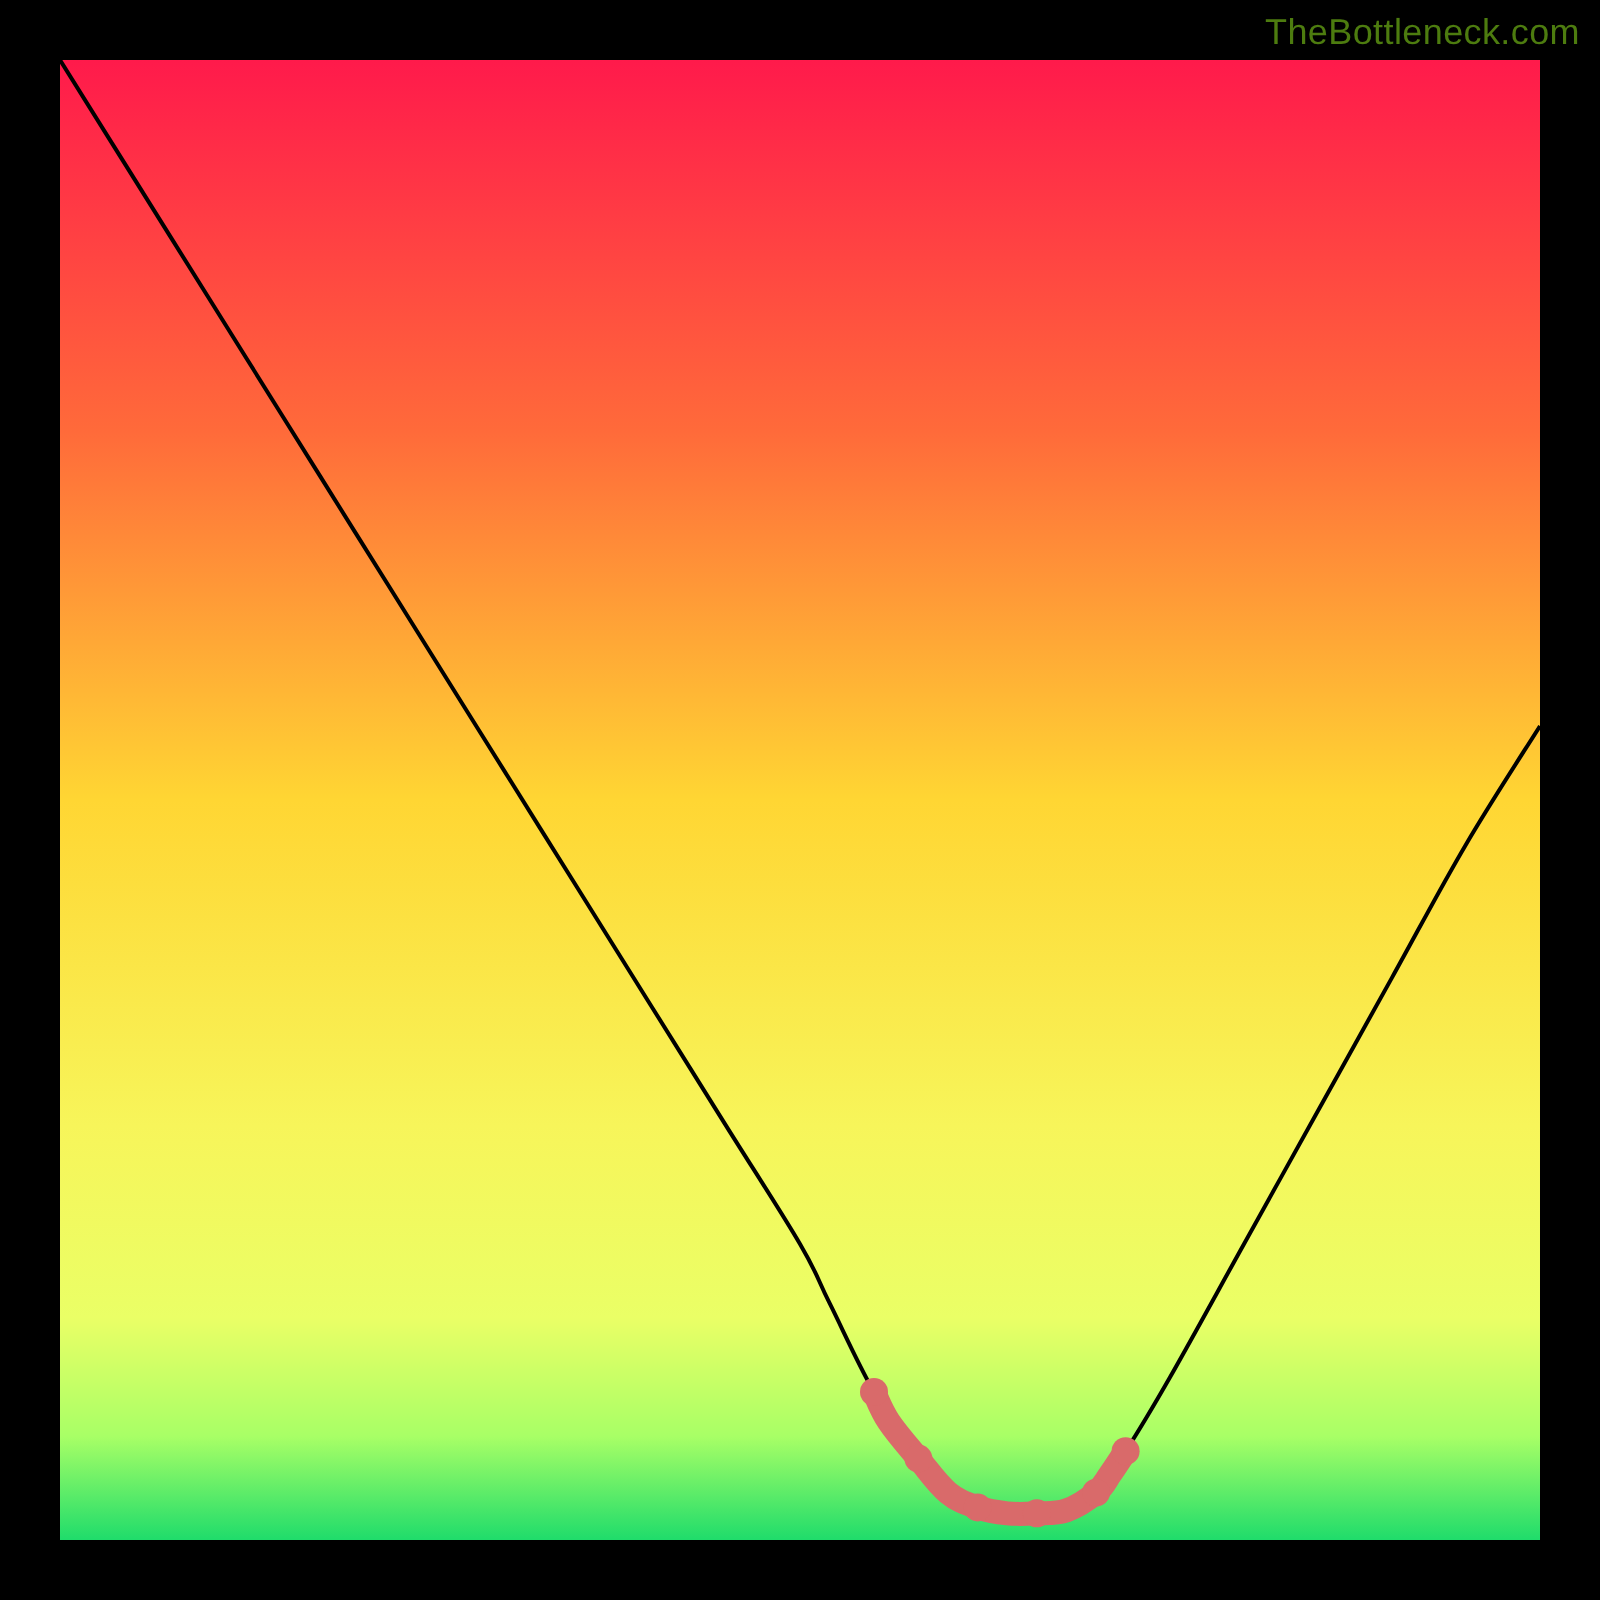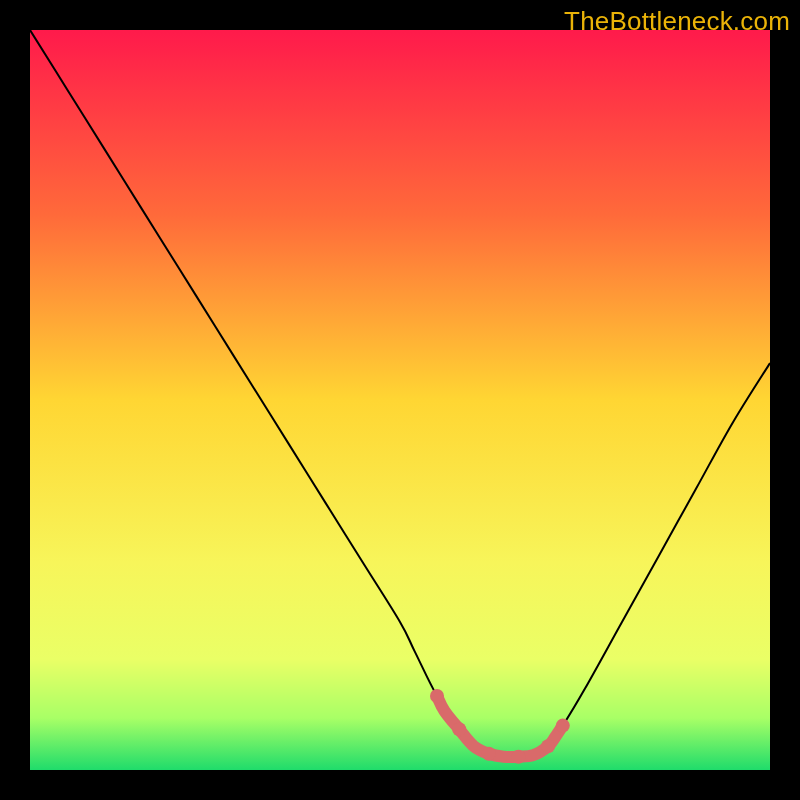--- a/index.html
+++ b/index.html
@@ -3,23 +3,23 @@
 <meta charset="utf-8">
 <style>
   * { margin: 0; padding: 0; box-sizing: border-box; }
   html, body { width: 800px; height: 800px; overflow: hidden; background: #000; }
   .container { position: relative; width: 800px; height: 800px; background: #000; }
   .watermark {
     position: absolute;
     top: 6px;
     right: 10px;
     font-family: Arial, Helvetica, sans-serif;
-    font-size: 26px;
+    font-size: 18px;
     font-weight: 500;
-    color: #eab308;
+    color: #4d7c0f;
     letter-spacing: 0.2px;
   }
   .plot {
     position: absolute;
     left: 30px;
     top: 30px;
     width: 740px;
     height: 740px;
   }
   .plot svg { display: block; width: 740px; height: 740px; }

